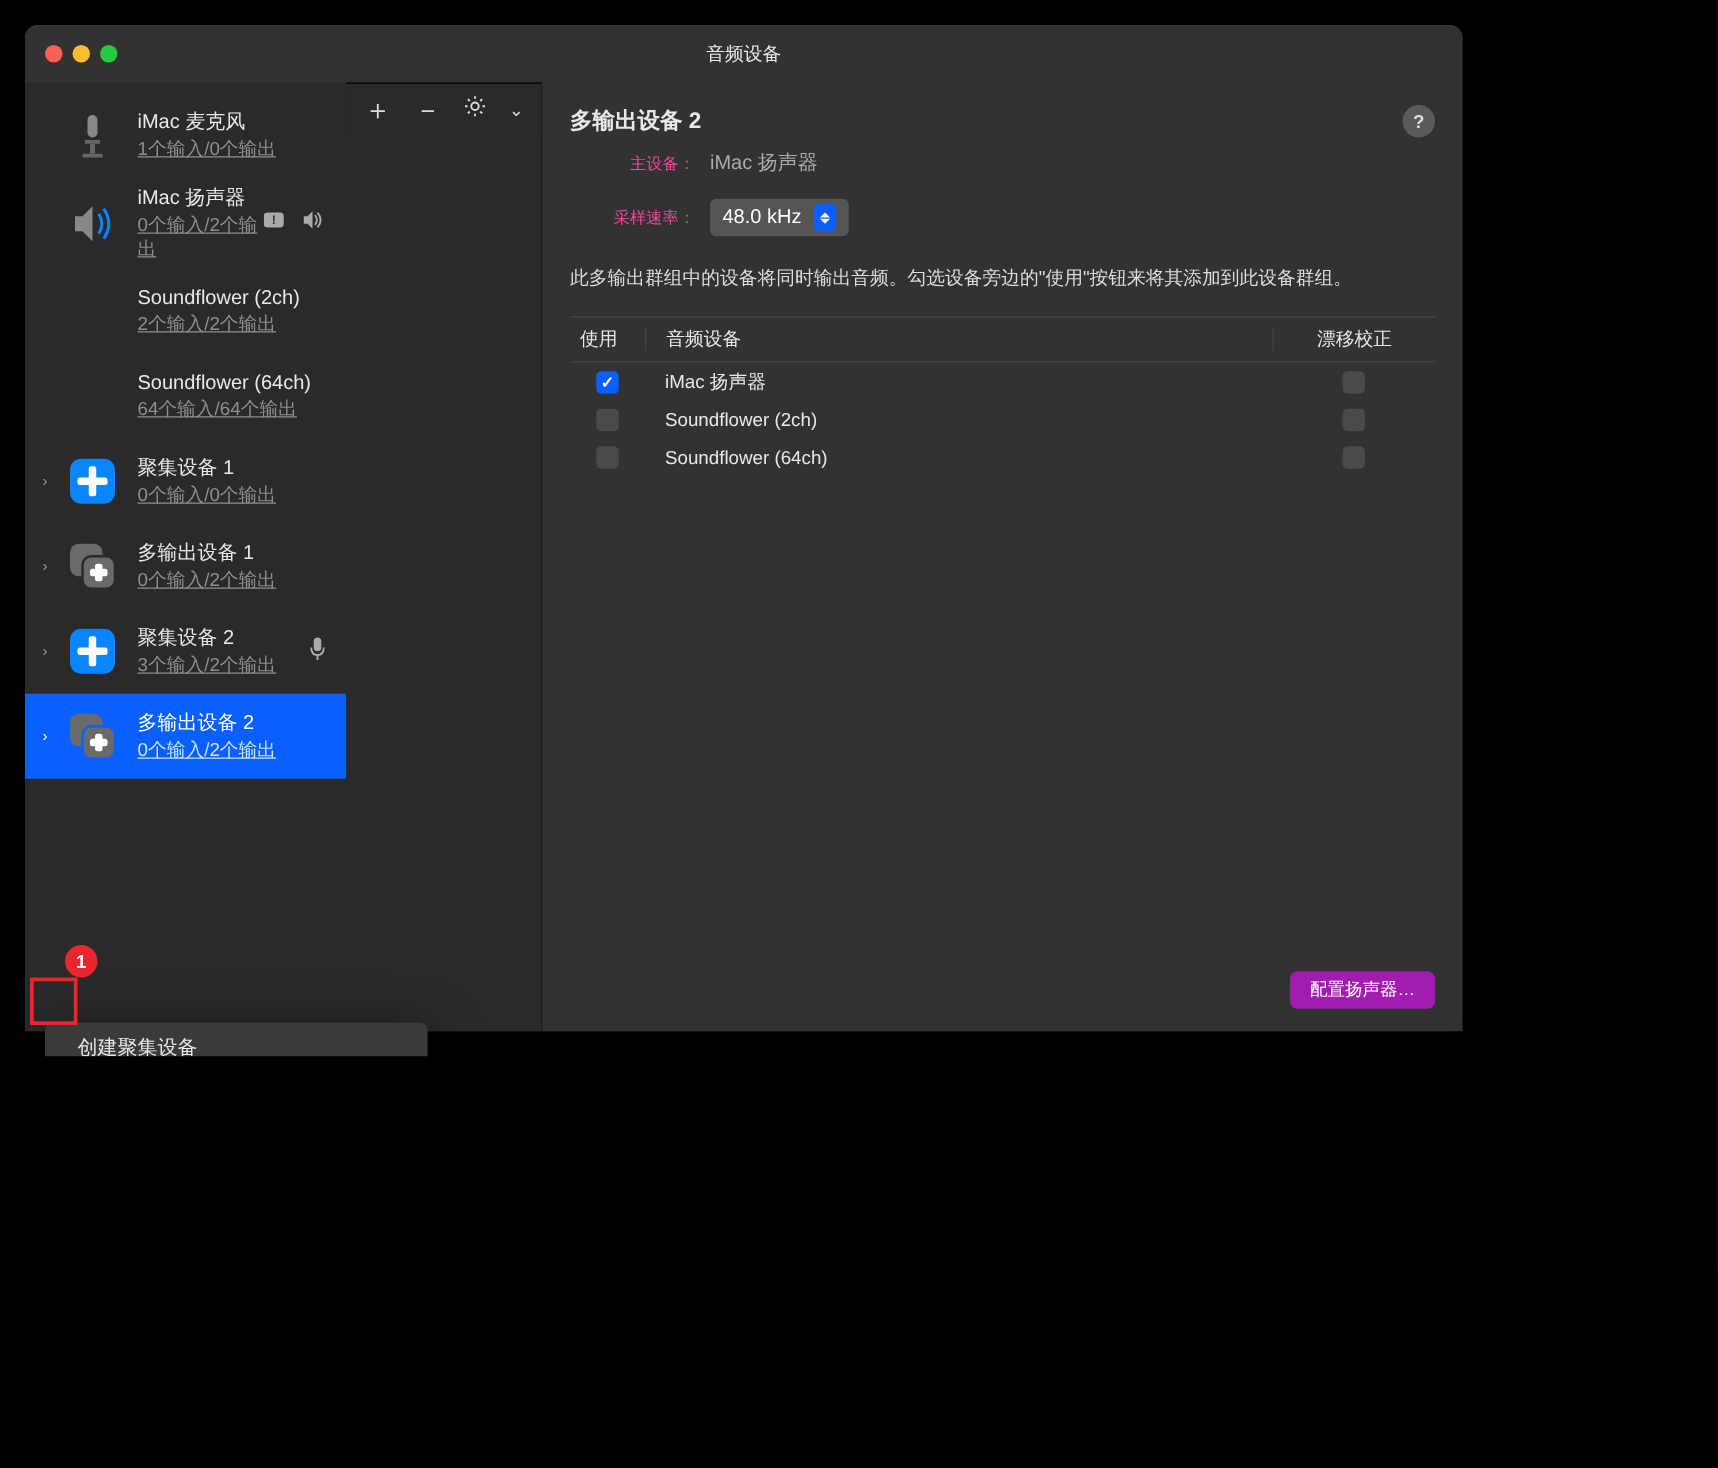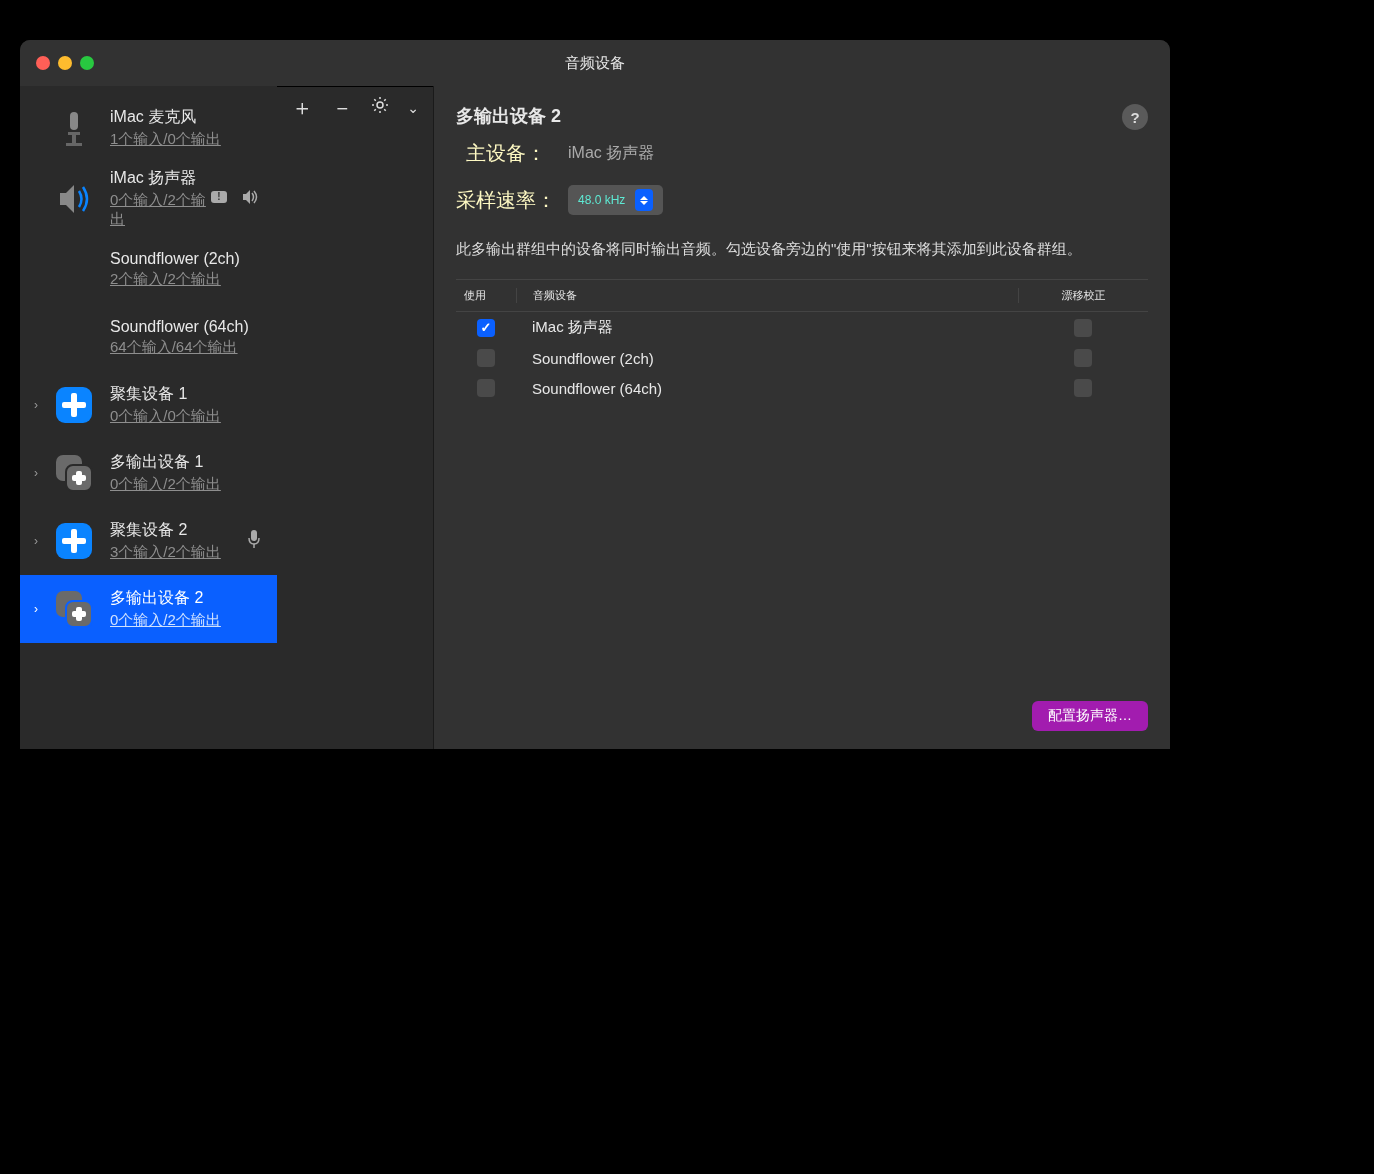--- a/index.html
+++ b/index.html
@@ -1,22 +1,21 @@
 <!DOCTYPE html>
 <html><head>
   <meta charset="utf-8">
   <style>
     * { margin: 0; padding: 0; box-sizing: border-box; font-family: -apple-system, "SF Pro Text", "Helvetica Neue", Arial, sans-serif; }
     body { background: #000; padding: 20px; }
     .window {
-      width: 1150px; height: 709px;
+      width: 1150px; height: 805px;
       background: #2a2a2a; border-radius: 10px;
       overflow: visible; position: relative;
       box-shadow: 0 20px 60px rgba(0,0,0,.5);
-      margin-top: 20px;
     }
     .titlebar {
       height: 46px; background: #323232;
       display: flex; align-items: center; padding: 0 16px;
       border-top-left-radius: 10px; border-top-right-radius: 10px;
       position: relative;
     }
     .traffic { display: flex; gap: 8px; }
     .tbtn { width: 14px; height: 14px; border-radius: 50%; }
     .tbtn.close { background: #ff5f57; }
@@ -64,42 +63,42 @@
     .main-header { display: flex; align-items: flex-start; }
     .main-header-left { flex: 1; }
     .main-title { color: #e8e8e8; font-size: 18px; font-weight: 600; }
     .help-btn {
       width: 26px; height: 26px; border-radius: 50%;
       background: #5a5a5a; color: #ddd; display: flex;
       align-items: center; justify-content: center; font-size: 15px; font-weight: 600;
       cursor: pointer;
     }
     .prop-row { margin-top: 12px; display: flex; align-items: center; gap: 12px; }
-    .prop-label { color: #fef9c3; font-size: 20px; width: 100px; text-align: center; }
+    .prop-label { color: #ec4899; font-size: 13px; width: 100px; text-align: right; }
     .prop-value { color: #aaa; font-size: 16px; }
     .select {
-      background: #555; color: #5eead4; padding: 4px 10px;
+      background: #555; color: #ffffff; padding: 4px 10px;
       border-radius: 5px; display: inline-flex; align-items: center;
-      font-size: 12px; gap: 10px; cursor: pointer;
+      font-size: 16px; gap: 10px; cursor: pointer;
     }
     .select-arrows {
       background: #0a60ff; width: 18px; height: 22px;
       border-radius: 4px; display: flex; flex-direction: column;
       align-items: center; justify-content: center; gap: 1px;
     }
     .select-arrows::before, .select-arrows::after {
       content: ''; width: 0; height: 0;
       border-left: 4px solid transparent; border-right: 4px solid transparent;
     }
     .select-arrows::before { border-bottom: 4px solid #fff; }
     .select-arrows::after { border-top: 4px solid #fff; }
     .description { color: #ddd; font-size: 15px; margin-top: 22px; line-height: 1.6; }
     .table { margin-top: 18px; border-top: 1px solid #444; }
     .thead { display: flex; border-bottom: 1px solid #444; padding: 8px 0; }
-    .th { color: #e8e8e8; font-size: 11px; font-weight: 500; }
+    .th { color: #e8e8e8; font-size: 15px; font-weight: 500; }
     .th-use { width: 60px; padding-left: 8px; }
     .th-name { flex: 1; border-left: 1px solid #444; padding-left: 16px; }
     .th-drift { width: 130px; border-left: 1px solid #444; text-align: center; }
     .trow { display: flex; padding: 6px 0; align-items: center; }
     .td-use { width: 60px; display: flex; justify-content: center; }
     .td-name { flex: 1; padding-left: 16px; color: #e8e8e8; font-size: 15px; }
     .td-drift { width: 130px; display: flex; justify-content: center; }
     .checkbox {
       width: 18px; height: 18px; border-radius: 4px;
       background: #4a4a4a; display: flex; align-items: center;

